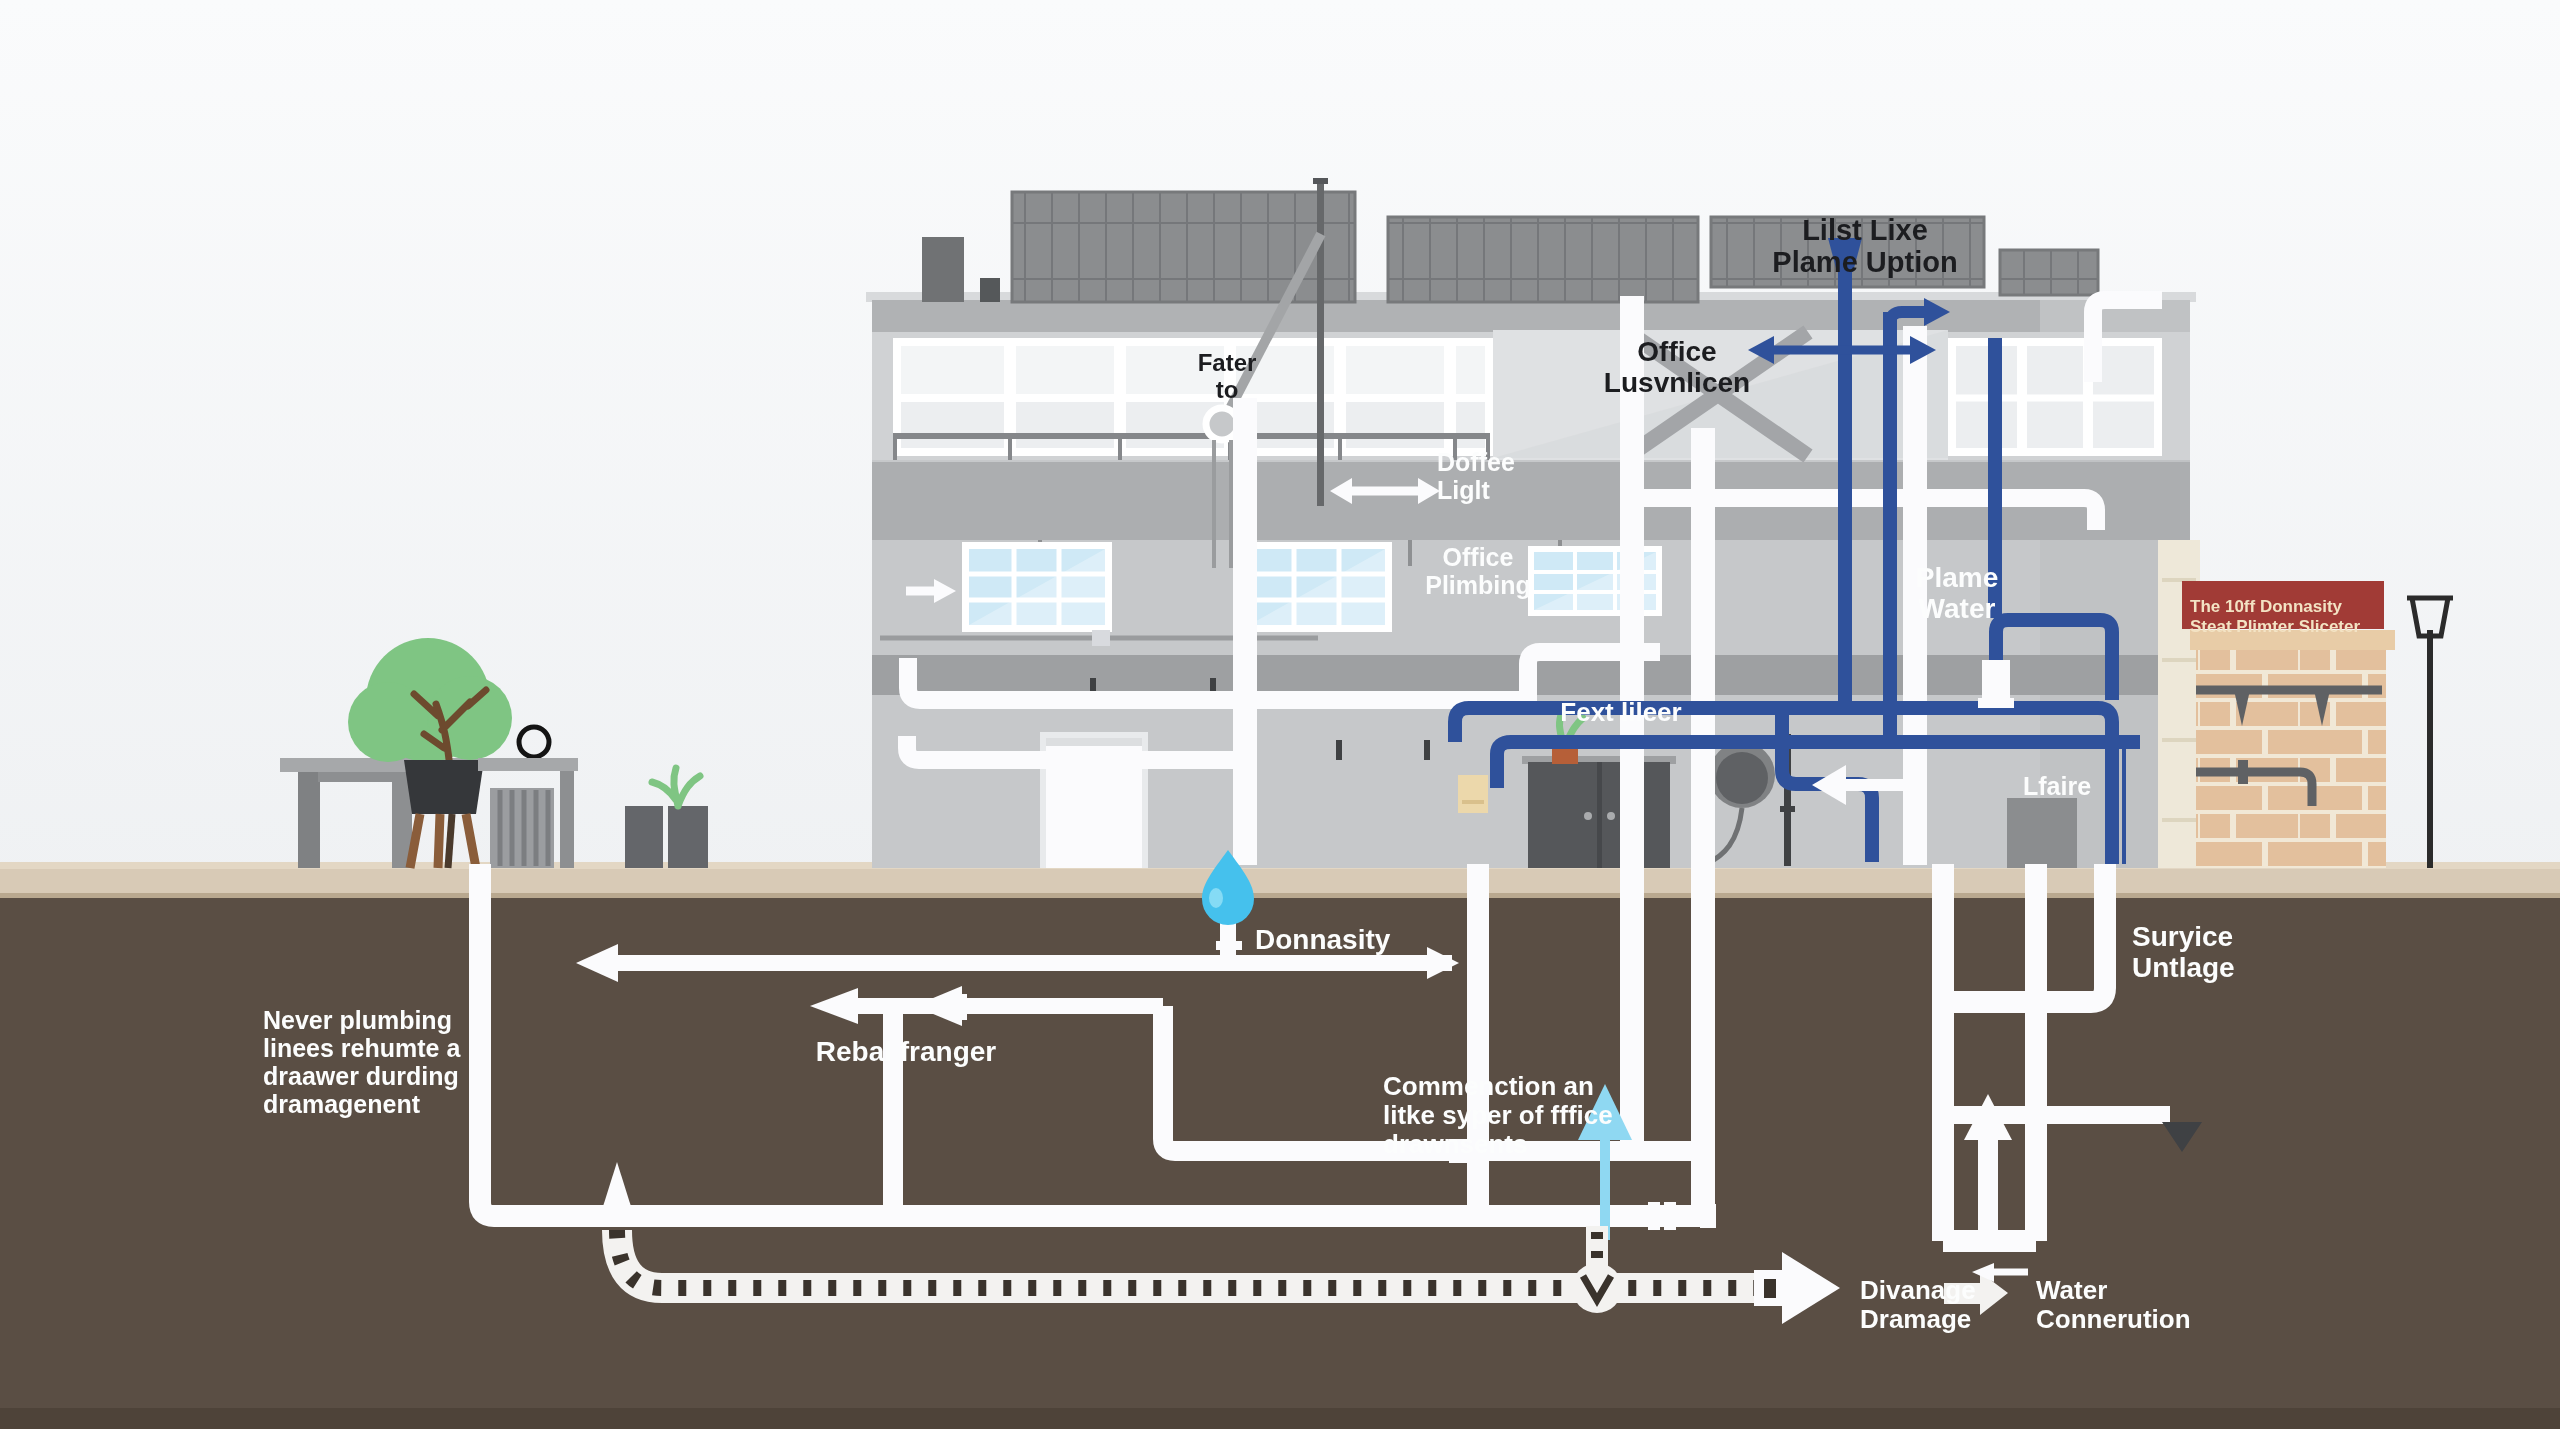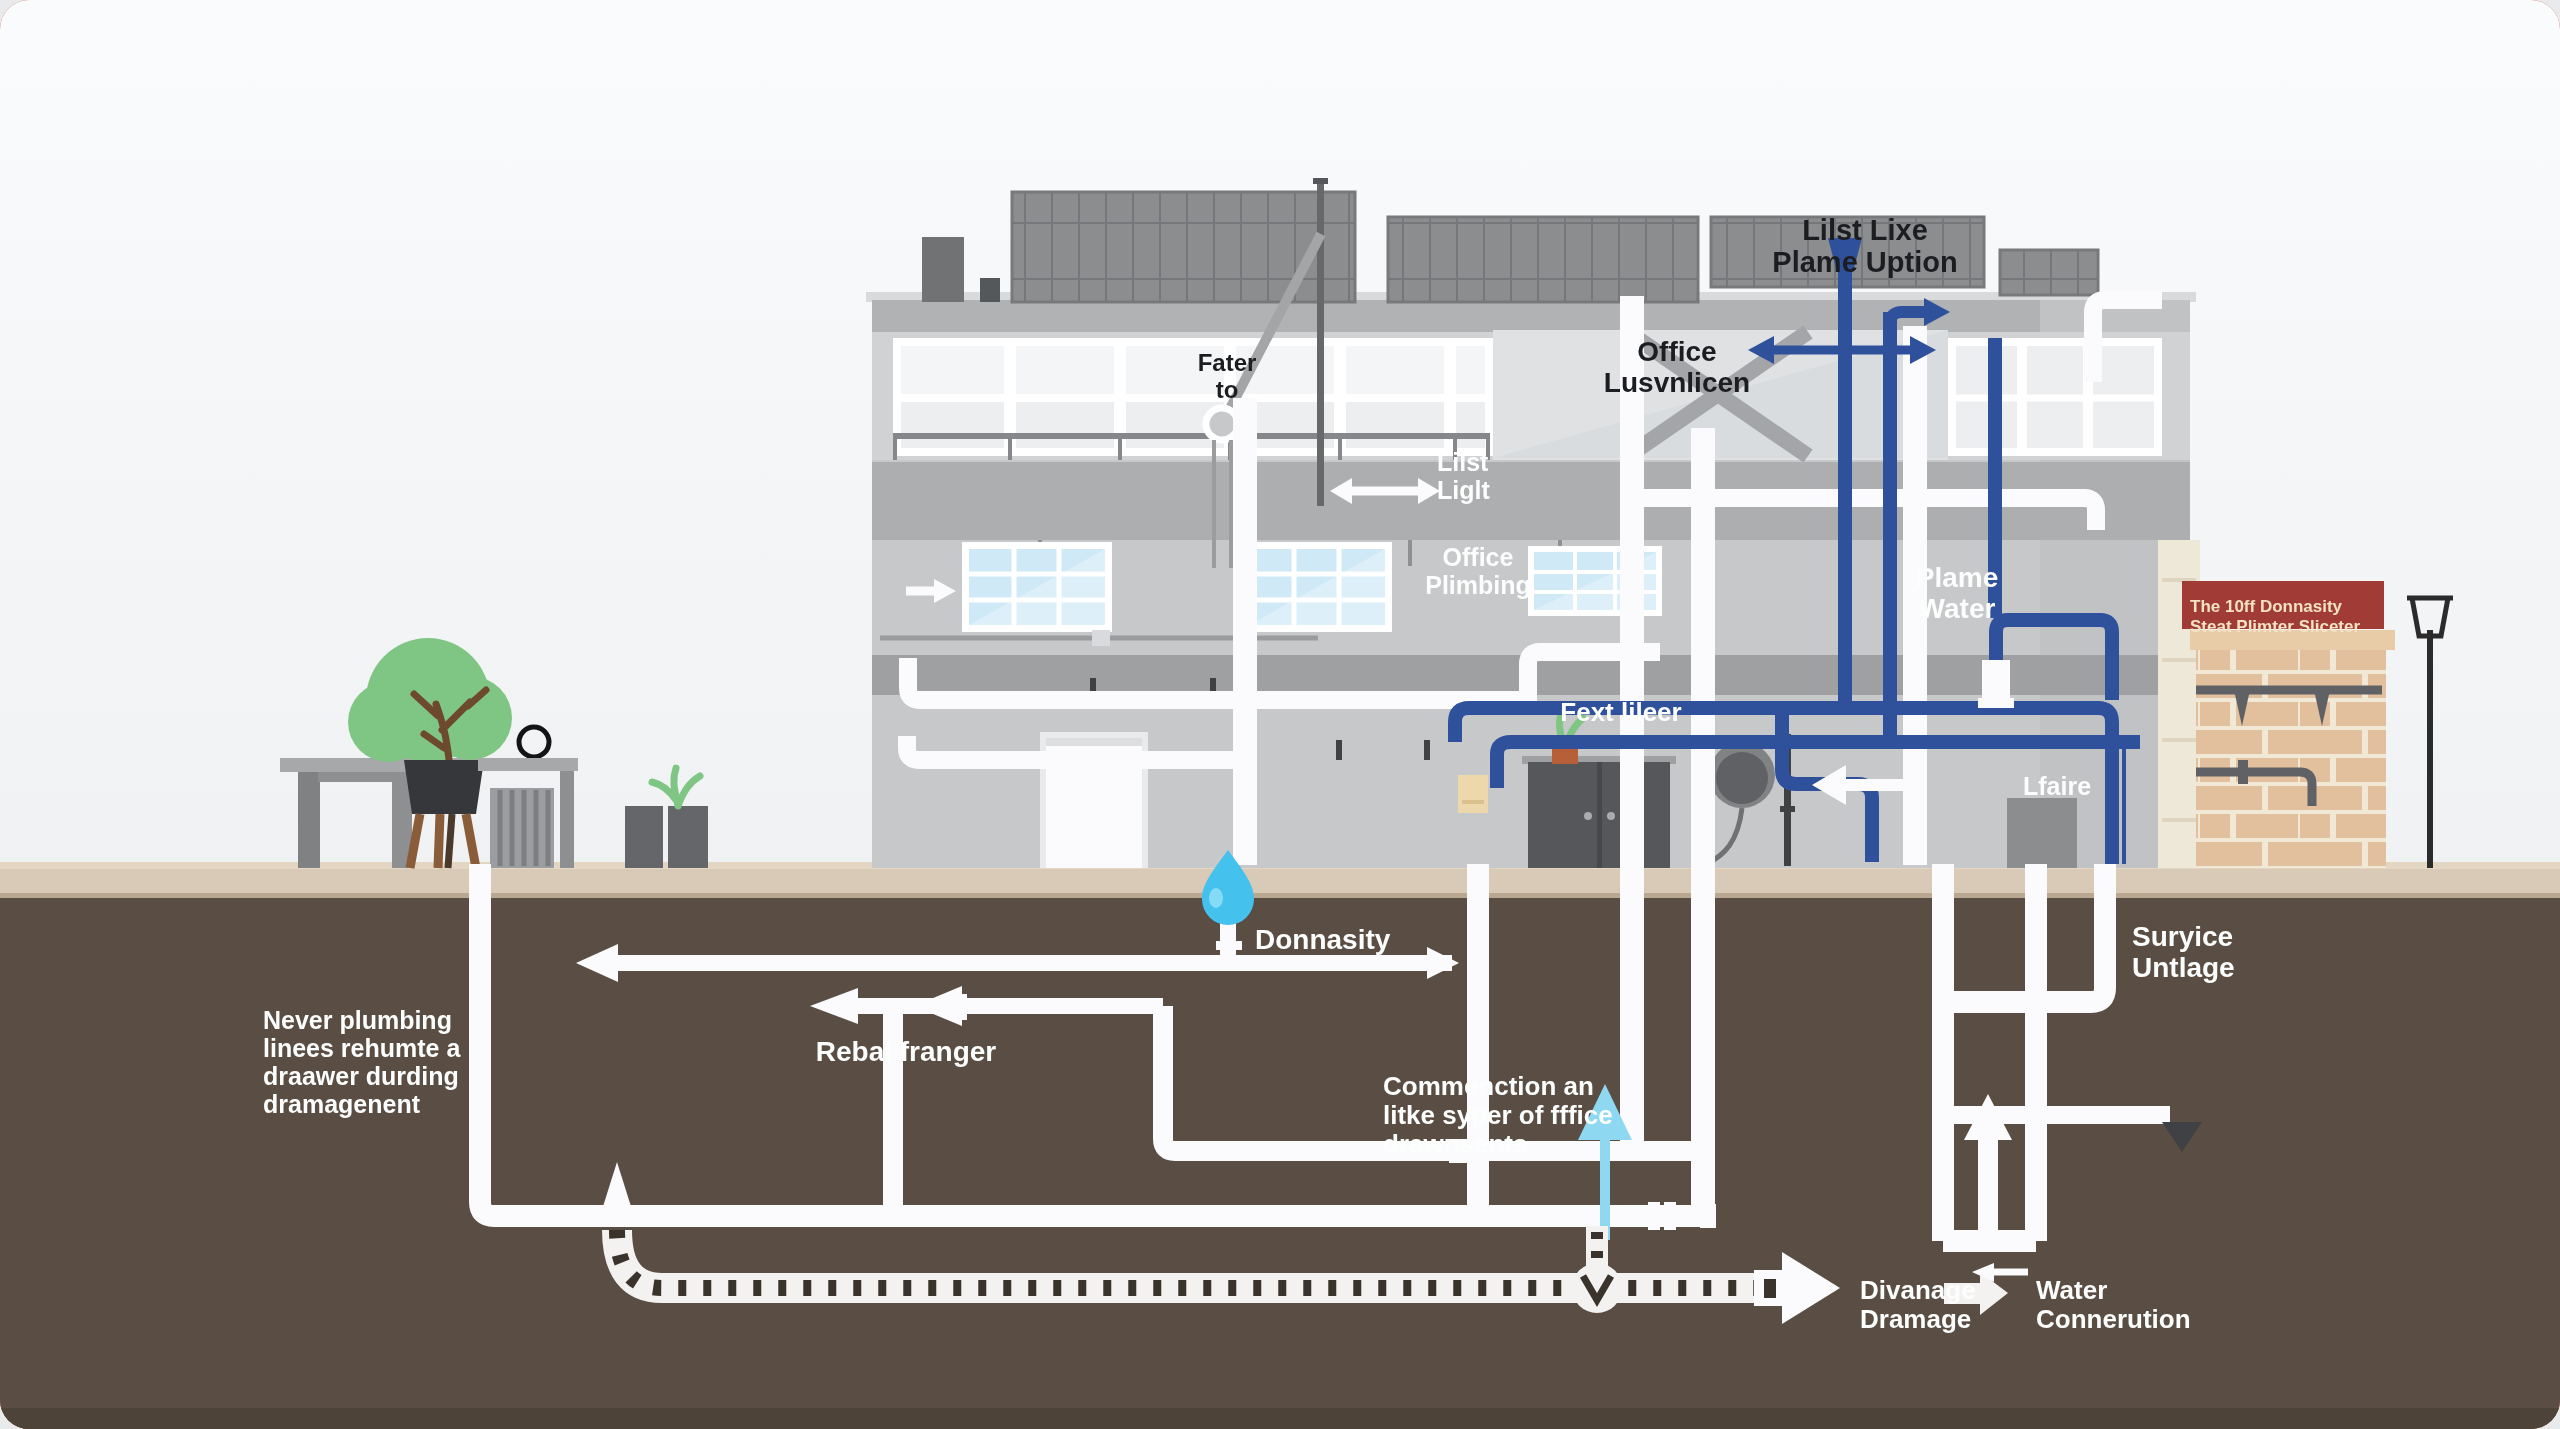--- a/index.html
+++ b/index.html
@@ -1,18 +1,18 @@
 <!DOCTYPE html>
 <html><head>
 <meta charset="utf-8">
 <title>Diagram</title>
 <style>
   html,body{margin:0;padding:0;background:#e9eaec;}
   .stage{position:relative;width:2560px;height:1429px;overflow:hidden;
-         font-family:"Liberation Sans",sans-serif;background:#c2410c;border-radius:29px;}
+         font-family:"Liberation Sans",sans-serif;background:#c2410c;}
   .stage svg{position:absolute;left:0;top:0;}
   .lbl{position:absolute;font-weight:700;font-size:27px;line-height:1.12;
        color:#fcfdfd;white-space:pre-line;}
   .lbl--dark{color:#1c1d20;}
   .lbl--center{transform:translateX(-50%);text-align:center;}
   .fs29{font-size:29px;} .fs28{font-size:28px;} .fs26{font-size:26px;margin-top:20px;}
   .fs25{font-size:25px;} .fs24{font-size:24px;}
   .sign{position:absolute;left:2182px;top:581px;width:202px;height:48px;
         background:#a13b36;color:#f3e3c4;font-weight:700;font-size:17px;
         line-height:1.2;padding:16px 8px;box-sizing:border-box;white-space:pre-line;}
@@ -319,21 +319,21 @@
     </g>
   </g>
 </svg>
 
 <div class="lbl lbl--dark lbl--center fs29" style="left:1865px;top:214px">Lilst Lixe
 Plame Uption</div>
 <div class="lbl lbl--dark lbl--center fs28" style="left:1677px;top:336px">Office
 Lusvnlicen</div>
 <div class="lbl lbl--dark lbl--center fs24" style="left:1227px;top:350px">Fater
 to</div>
-<div class="lbl fs25" style="left:1437px;top:448px">Lilst
+<div class="lbl fs25" style="left:1437px;top:448px">Doffee
 Liglt</div>
 <div class="lbl lbl--center fs25" style="left:1478px;top:543px">Office
 Plimbing</div>
 <div class="lbl lbl--center fs28" style="left:1957px;top:562px">Plame
 Water</div>
 <div class="lbl lbl--center fs26" style="left:1621px;top:678px">Fext lileer</div>
 <div class="lbl lbl--center fs25" style="left:2057px;top:772px">Lfaire</div>
 <div class="lbl fs28" style="left:2132px;top:921px">Suryice
 Untlage</div>
 <div class="lbl fs28" style="left:1255px;top:924px">Donnasity</div>

